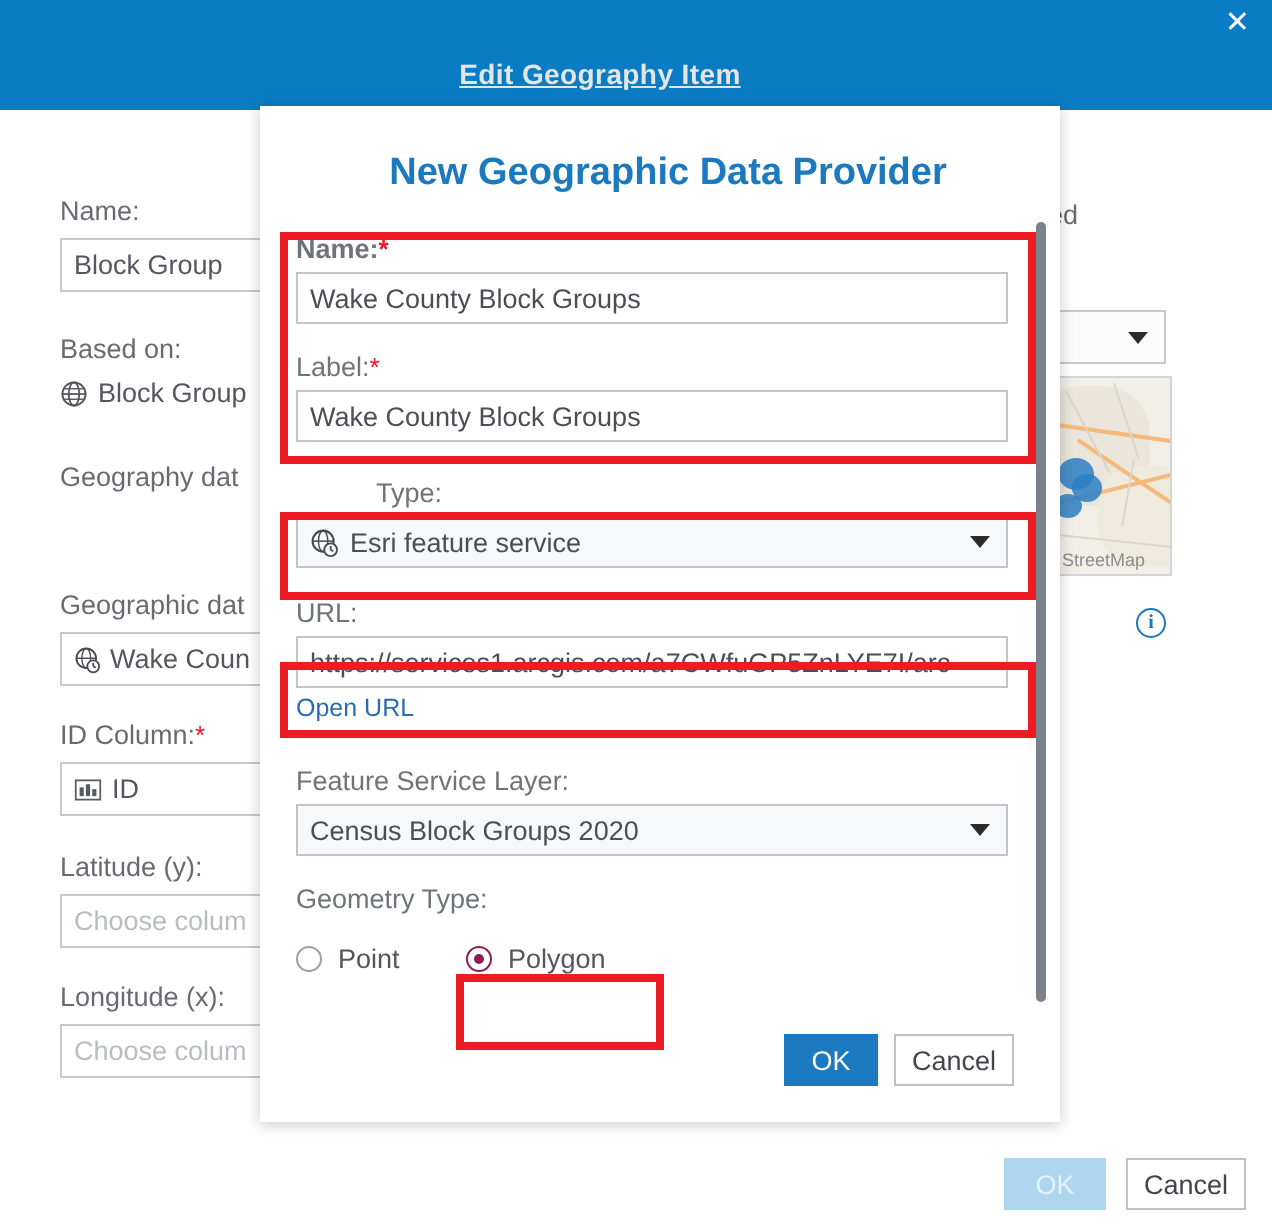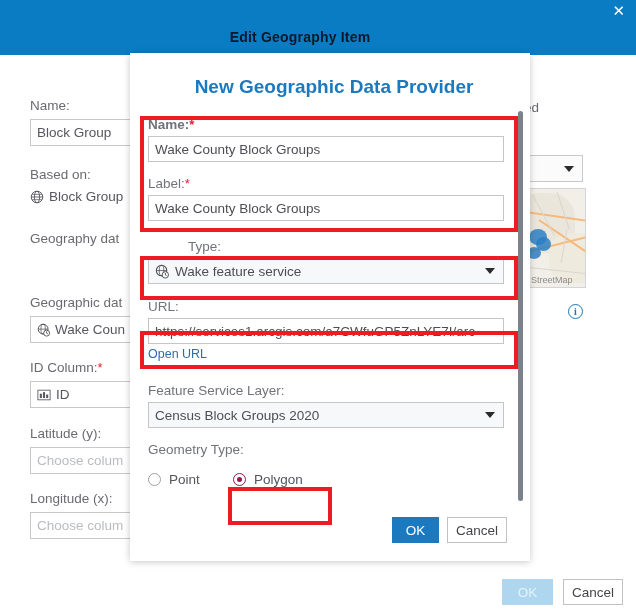--- a/index.html
+++ b/index.html
@@ -19,22 +19,23 @@
 
   
   .win-header {
     position: absolute; left: 0; top: 0;
     width: 636px; height: 55px;
     background: #0a7cc4;
   }
   .win-title {
     position: absolute; left: 0; top: 29px;
     width: 600px; text-align: center;
-    color: #0f172a; font-size: 14px; font-weight: bold;
+    color: #e5e5e5; font-size: 14px; font-weight: bold;
     letter-spacing: .2px;
+    text-decoration: underline;
   }
   .win-close {
     position: absolute; right: 11px; top: 4px;
     color: #ffffff; font-size: 15px; font-weight: bold;
     line-height: 1; cursor: pointer;
     font-family: "DejaVu Sans", sans-serif;
   }
 
   .bg-body {
     position: absolute; left: 0; top: 55px;
@@ -344,21 +345,21 @@
         <span class="ic">
           <svg width="15" height="15" viewBox="0 0 16 16">
             <circle cx="7" cy="7" r="5.6" fill="none" stroke="#4a4a52" stroke-width="1.1"></circle>
             <ellipse cx="7" cy="7" rx="2.5" ry="5.6" fill="none" stroke="#4a4a52" stroke-width=".8"></ellipse>
             <line x1="1.4" y1="7" x2="12.6" y2="7" stroke="#4a4a52" stroke-width=".8"></line>
             <circle cx="11" cy="11.6" r="3.4" fill="#ffffff" stroke="#4a4a52" stroke-width="1"></circle>
             <line x1="11" y1="9.6" x2="11" y2="11.6" stroke="#4a4a52" stroke-width="1"></line>
             <line x1="11" y1="11.6" x2="12.4" y2="12.4" stroke="#4a4a52" stroke-width="1"></line>
           </svg>
         </span>
-        <span>Wake feature service</span>
+        <span>Esri feature service</span>
       </span>
       <span class="caret"></span>
     </div>
 
     <div class="m-label" style="left:18px; top:246px;">URL:</div>
     <div class="m-input" style="left:18px; top:265px; width:356px;">
       <span>https://services1.arcgis.com/a7CWfuGP5ZnLYE7I/arc</span>
     </div>
     <div class="link" style="left:18px; top:294px;">Open URL</div>
 

